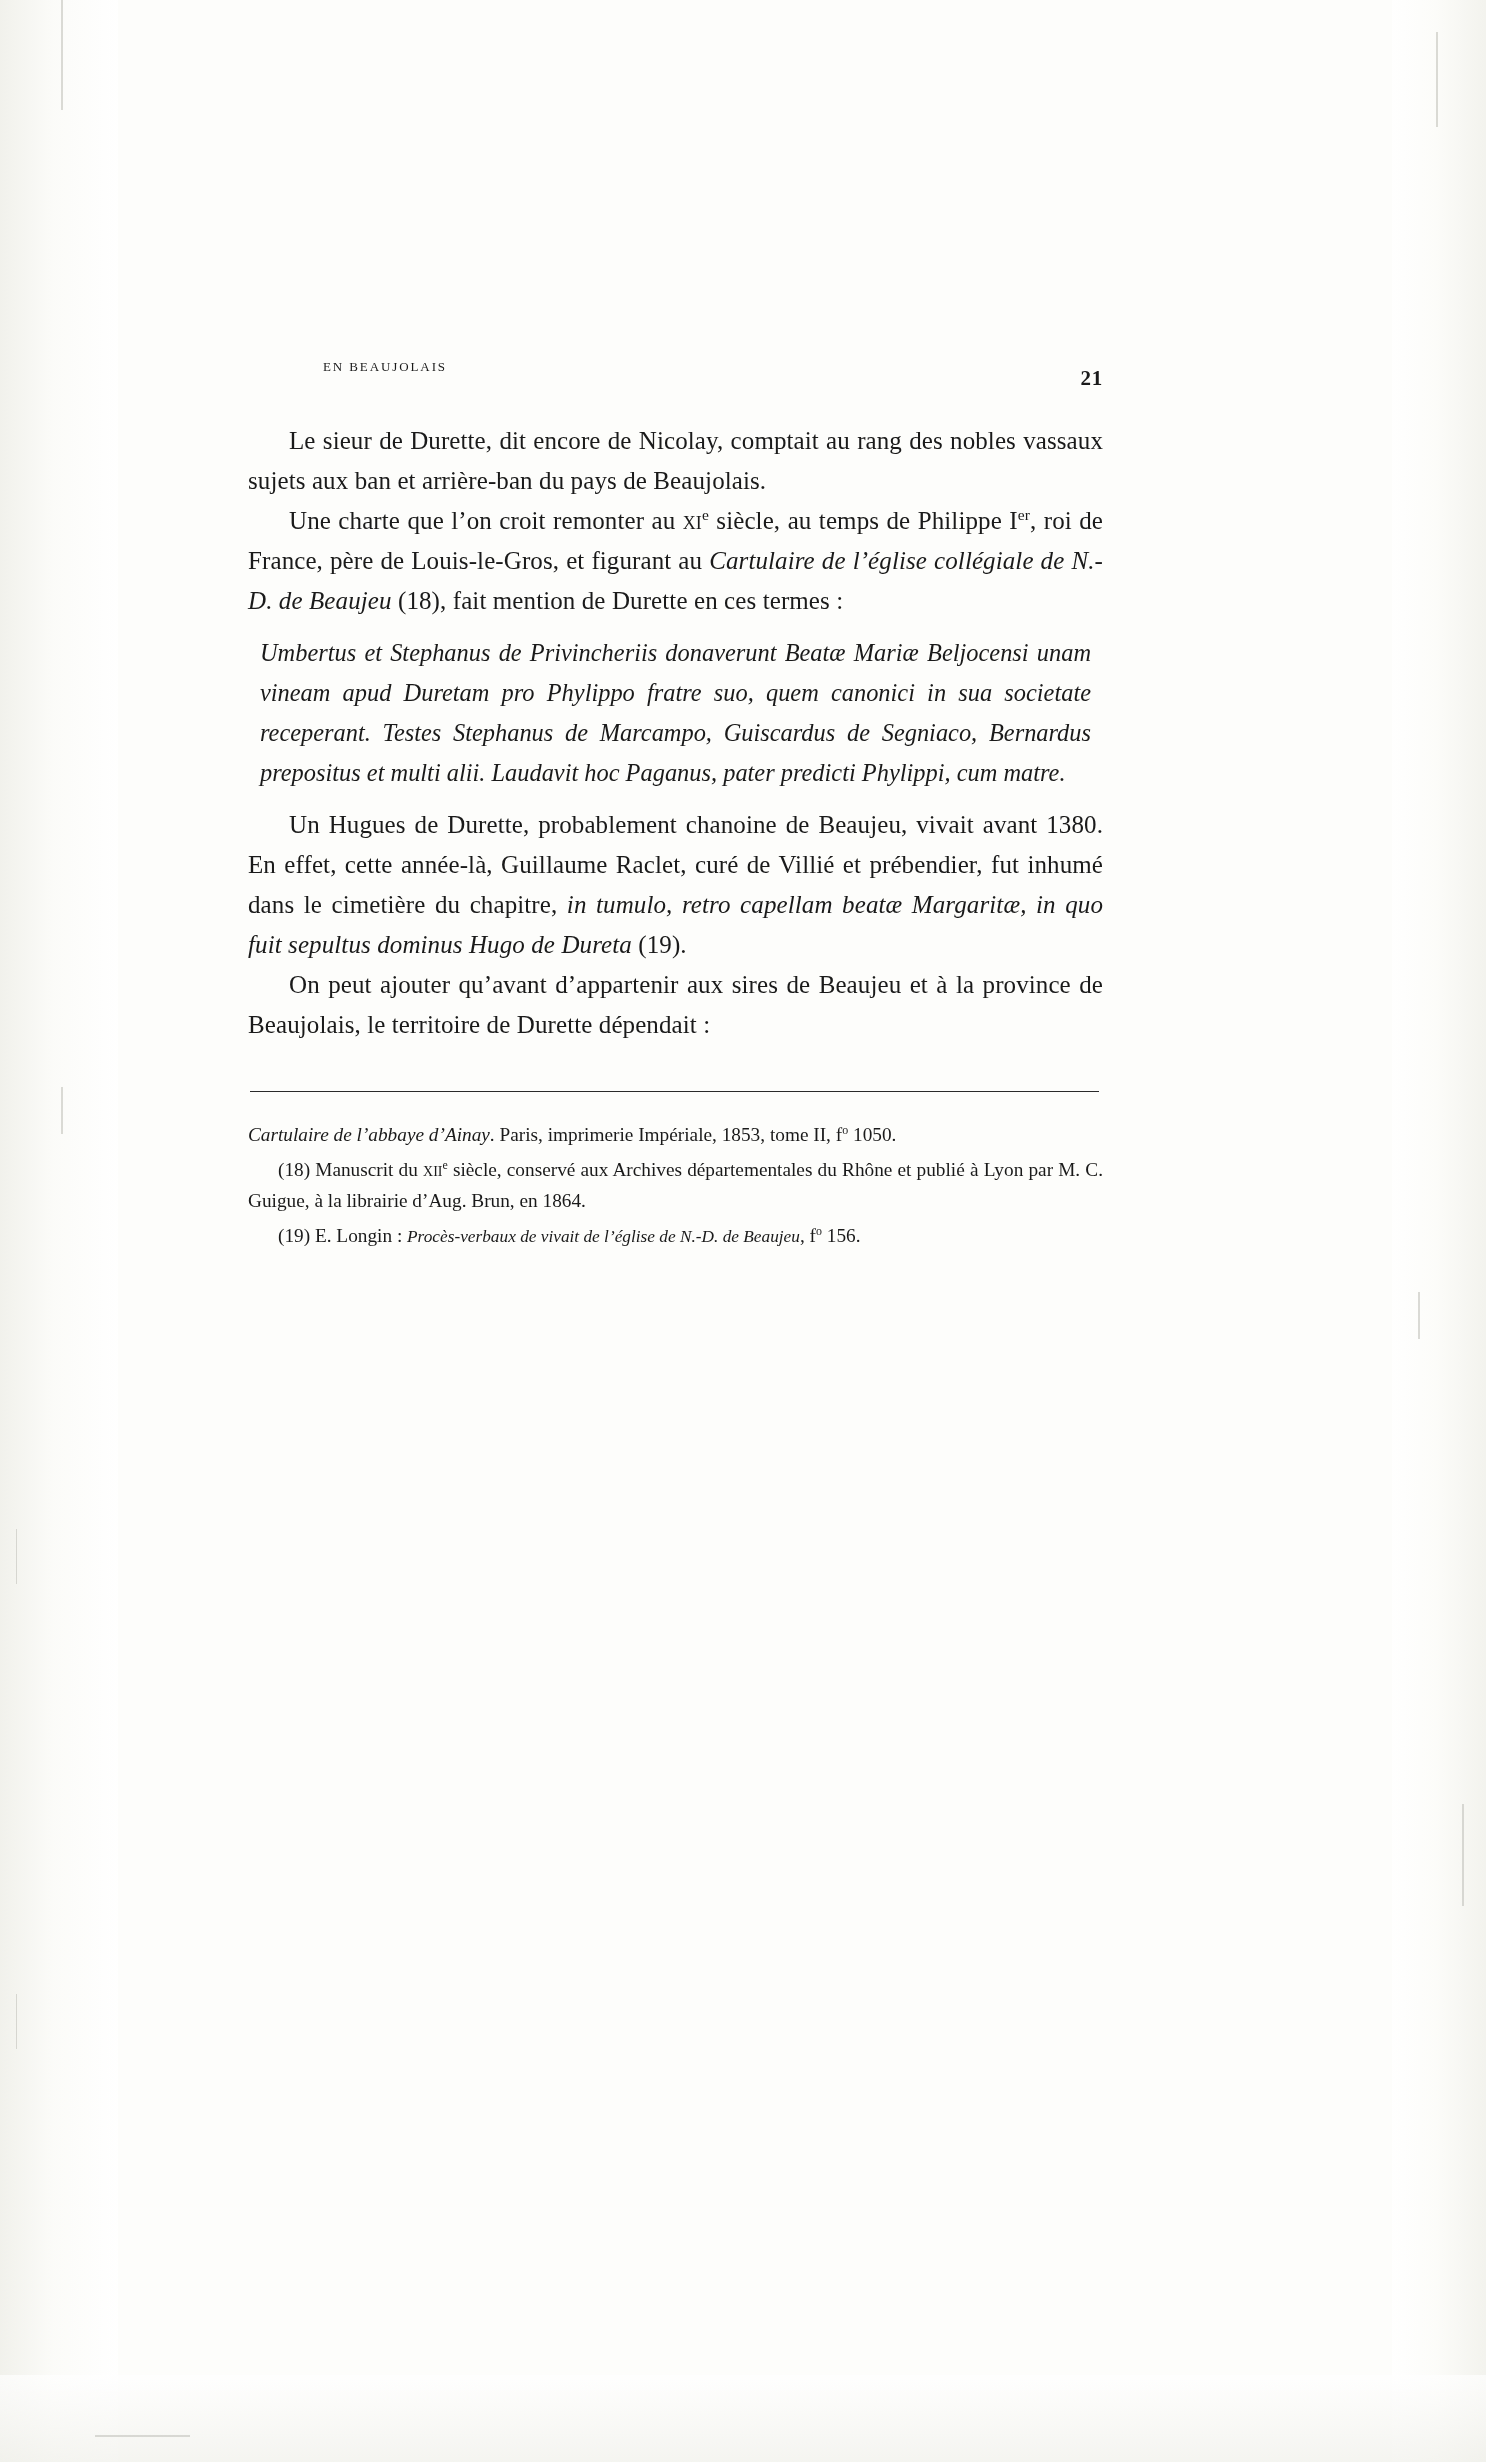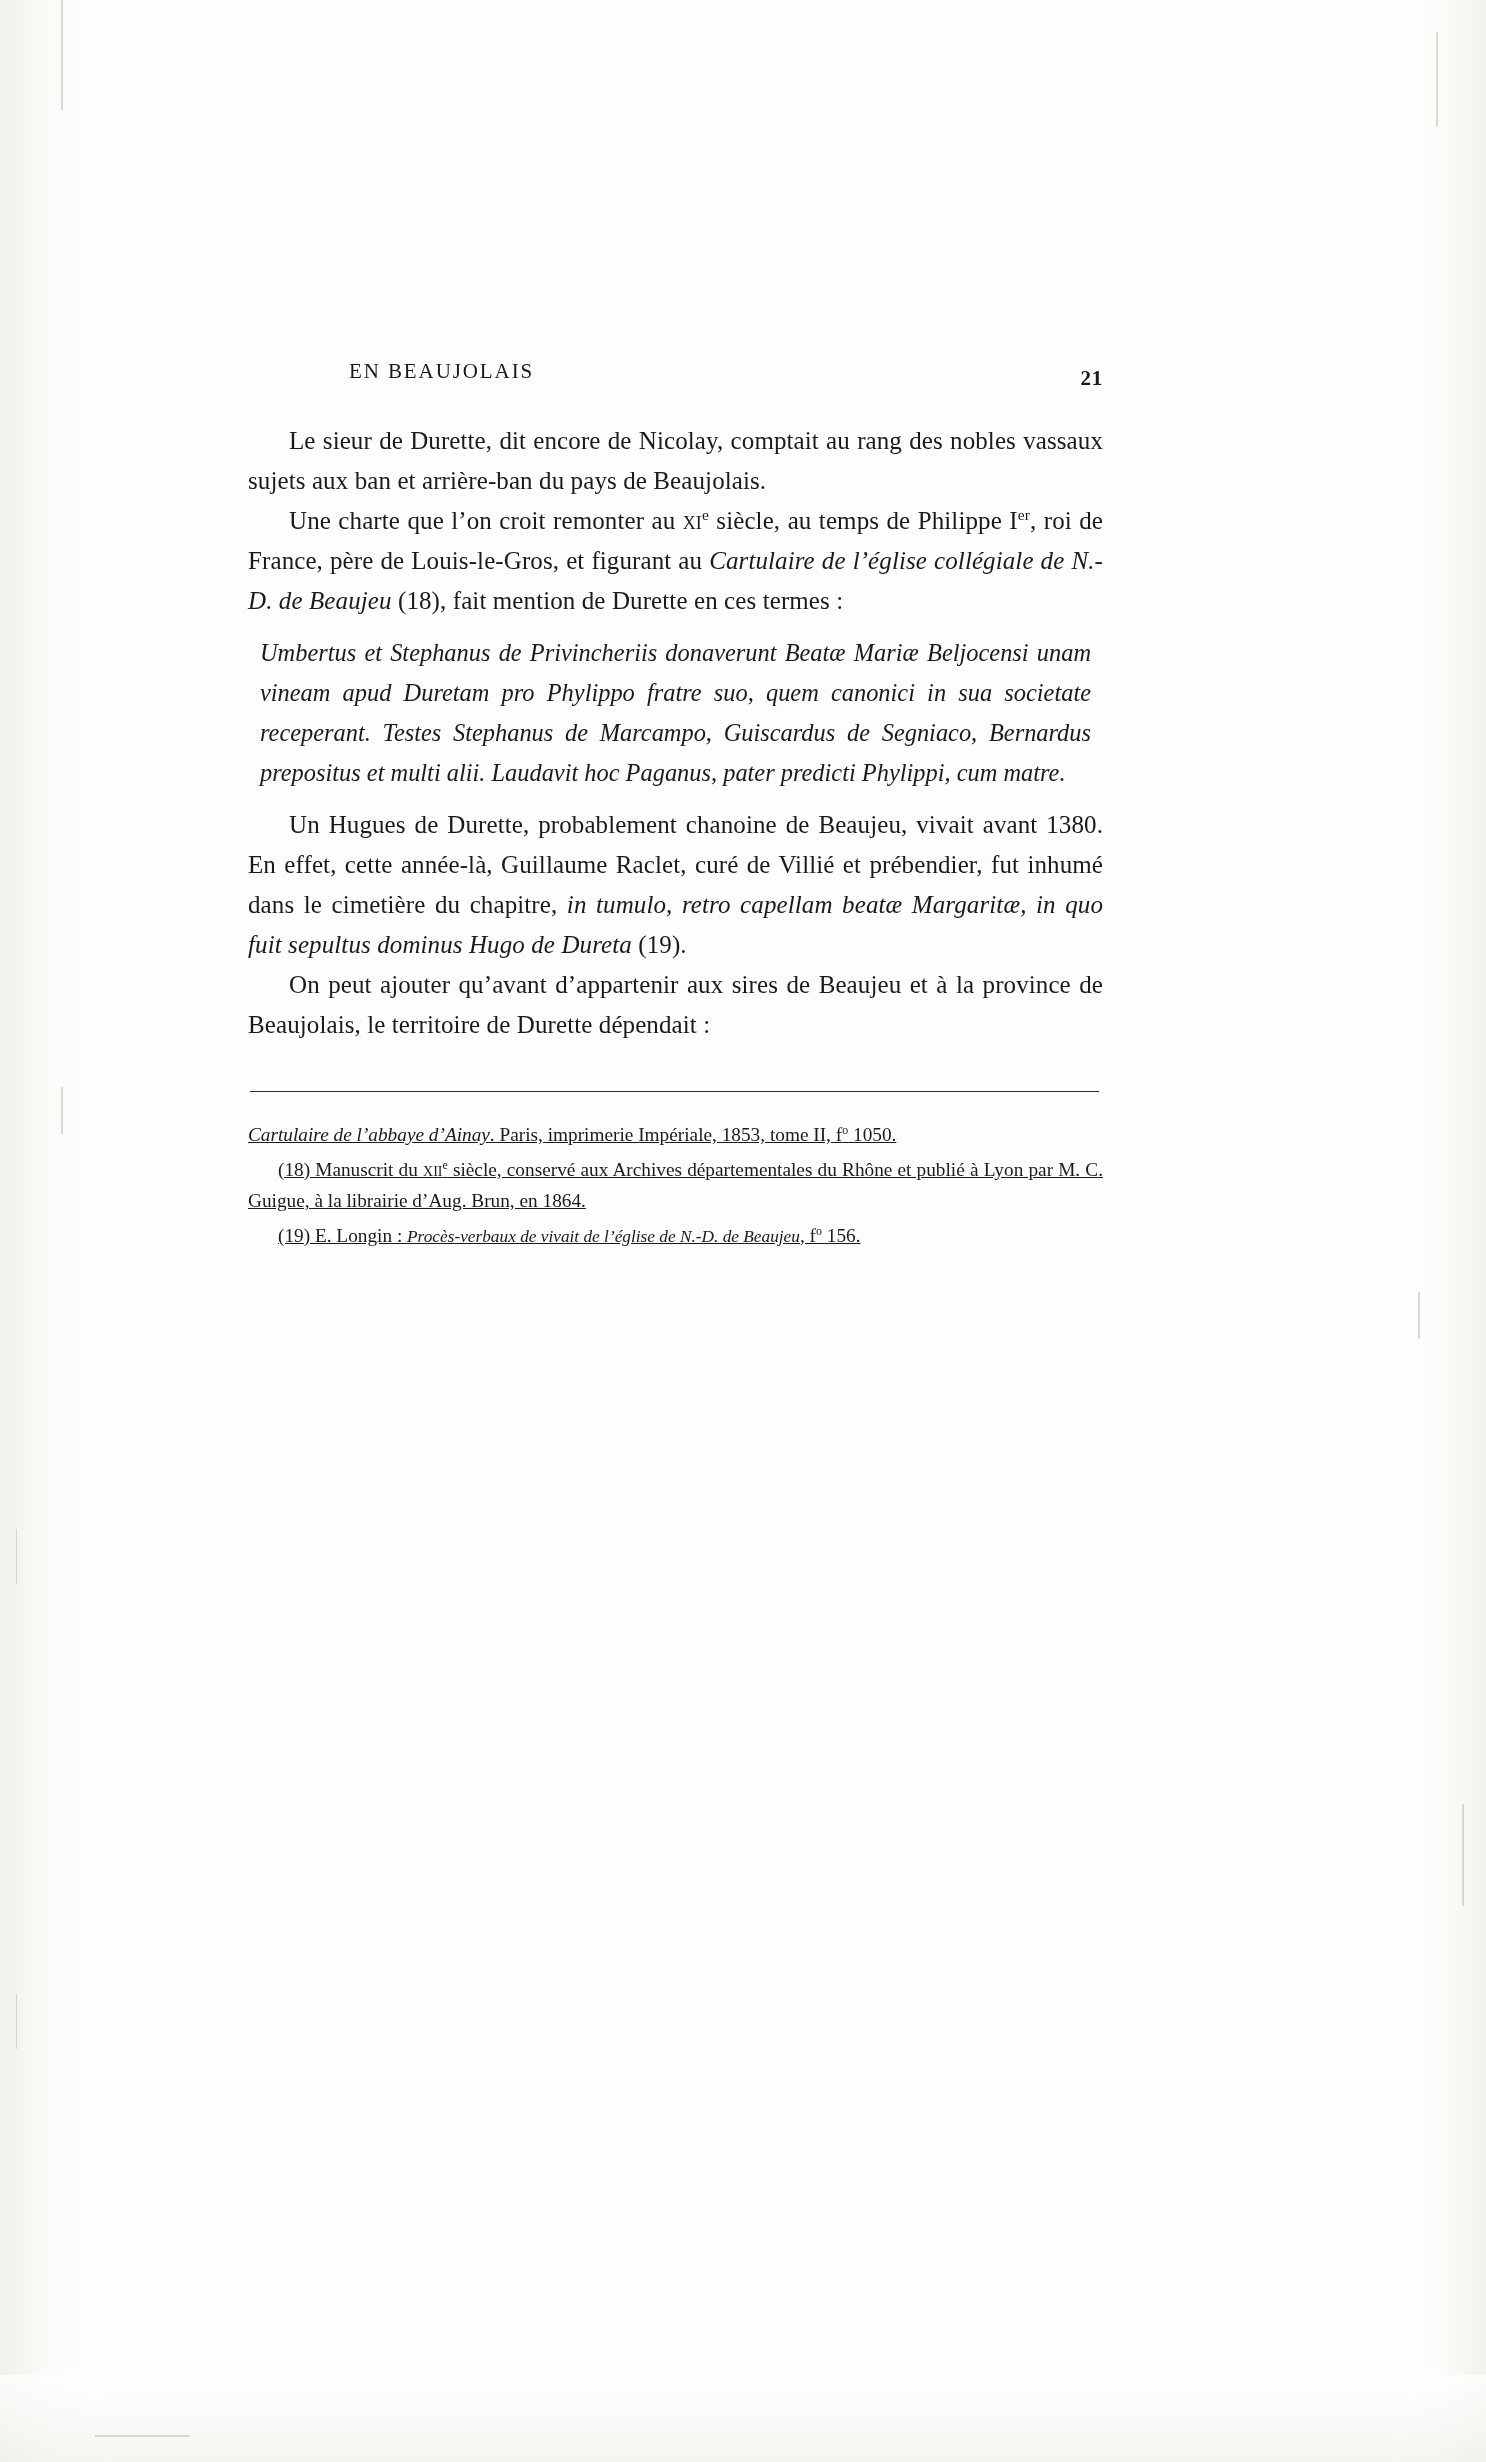--- a/index.html
+++ b/index.html
@@ -58,25 +58,25 @@
 
   .running-head {
     display: flex;
     align-items: baseline;
     justify-content: flex-start;
     position: relative;
     height: 31.5px;
     margin-bottom: 30px;
   }
   .running-title {
-    font-size: 21px;
+    font-size: 13px;
     letter-spacing: 1.9px;
     font-variant: small-caps;
     text-transform: uppercase;
-    margin-left: 101px;
+    margin-left: 75px;
   }
   .folio {
     position: absolute;
     right: 0;
     bottom: 0;
     font-size: 21px;
     letter-spacing: 0.8px;
     font-weight: 600;
   }
 
@@ -112,21 +112,20 @@
     margin: 46px 0 27px 1.6px;
   }
   .footnotes {
     font-size: 19.3px;
     line-height: 31.5px;
     text-align: justify;
   }
   .footnotes p {
     margin: 0 0 3.2px 0;
     text-indent: 0;
-    text-decoration: underline;
   }
   .footnotes p.indent { text-indent: 30px; }
   .fn-small { font-size: 17.3px; }
 </style>
 </head>
 <body>
 
 <div class="page-scan"></div>
 <div class="edge-left"></div>
 <div class="edge-right"></div>

